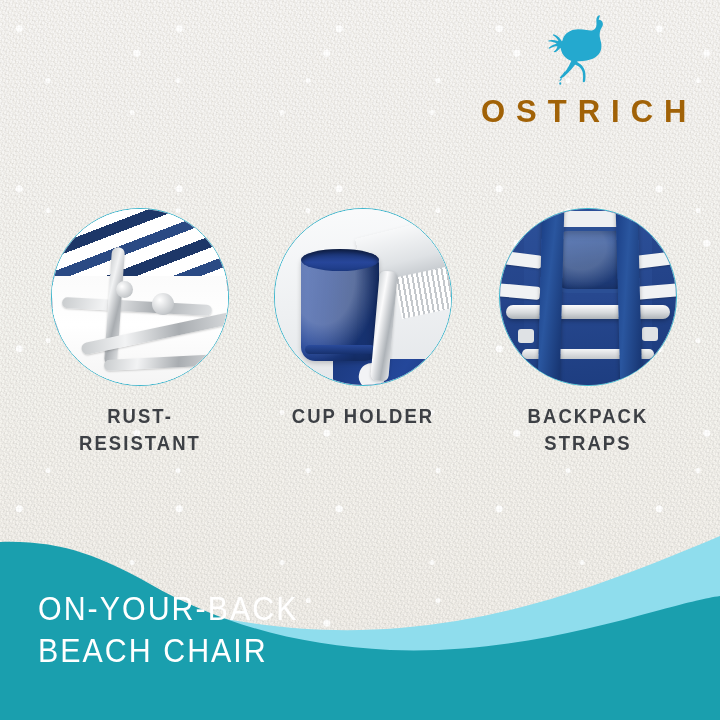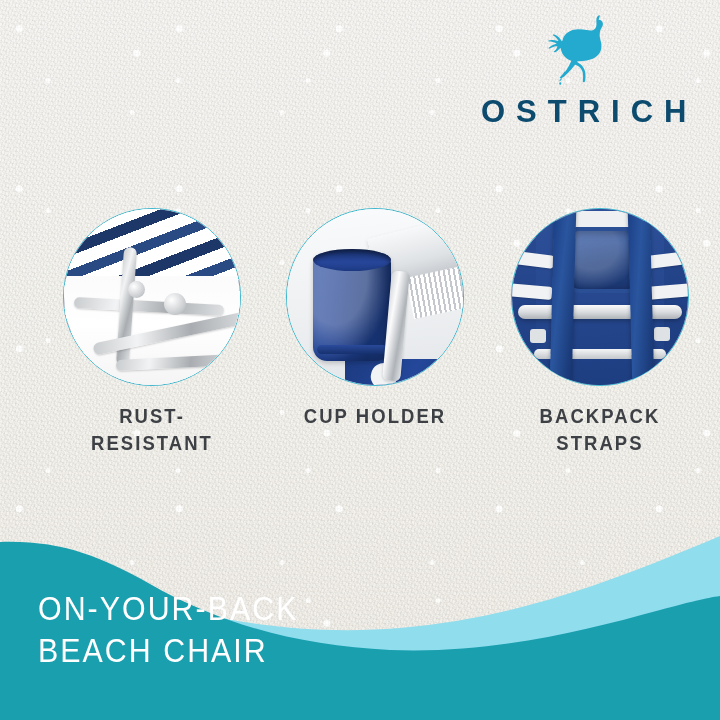--- a/index.html
+++ b/index.html
@@ -32,28 +32,28 @@
     background:
       repeating-linear-gradient(93deg, rgba(120,115,105,.035) 0 1px, rgba(0,0,0,0) 1px 3px),
       repeating-linear-gradient(3deg, rgba(120,115,105,.03) 0 1px, rgba(0,0,0,0) 1px 4px);
     mix-blend-mode:multiply;
   }
 
   
   .logo-wrap{position:absolute;left:470px;top:14px;width:220px;text-align:center;}
   .logo-bird{width:78px;height:76px;display:block;margin:0 auto;}
   .logo-word{
-    margin-top:6px;color:#0c4a6e;
+    margin-top:6px;color:#a16207;
     font-family:"Liberation Sans", sans-serif;
     font-size:31px;font-weight:700;letter-spacing:11px;
     text-indent:11px;line-height:1;
   }
 
   
-  .features{position:absolute;left:12px;top:208px;width:576px;height:260px;}
+  .features{position:absolute;left:0;top:208px;width:576px;height:260px;}
   .feature{position:absolute;width:220px;text-align:center;}
   .f1{left:30px;} .f2{left:253px;} .f3{left:478px;}
 
   .circle{
     position:relative;width:176px;height:176px;margin:0 auto;
     border-radius:50%;overflow:hidden;
     border:1.6px solid #3fb6cd;
     background:#ffffff;
   }
   .circle .inner{position:absolute;inset:0;}

